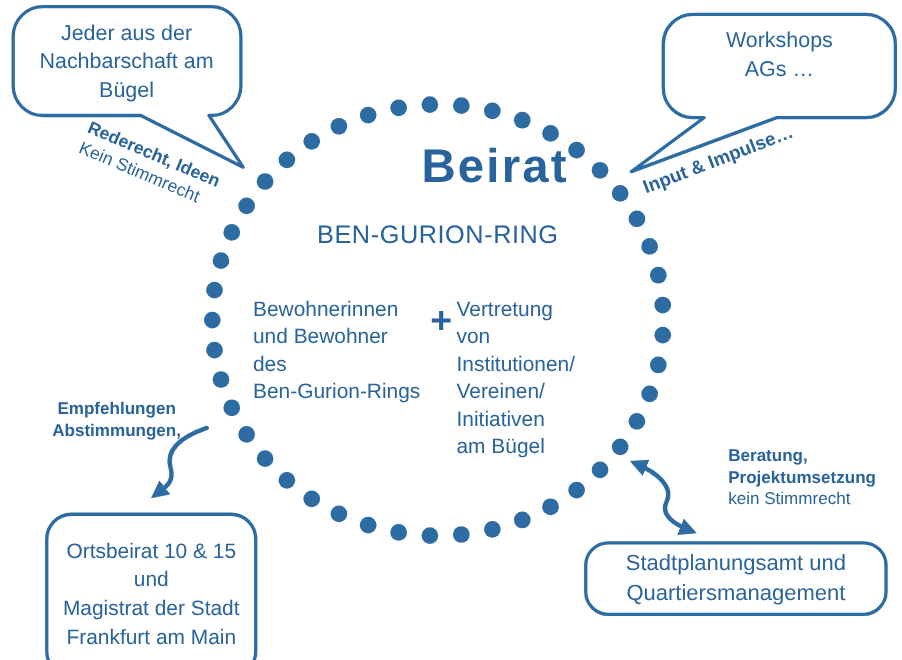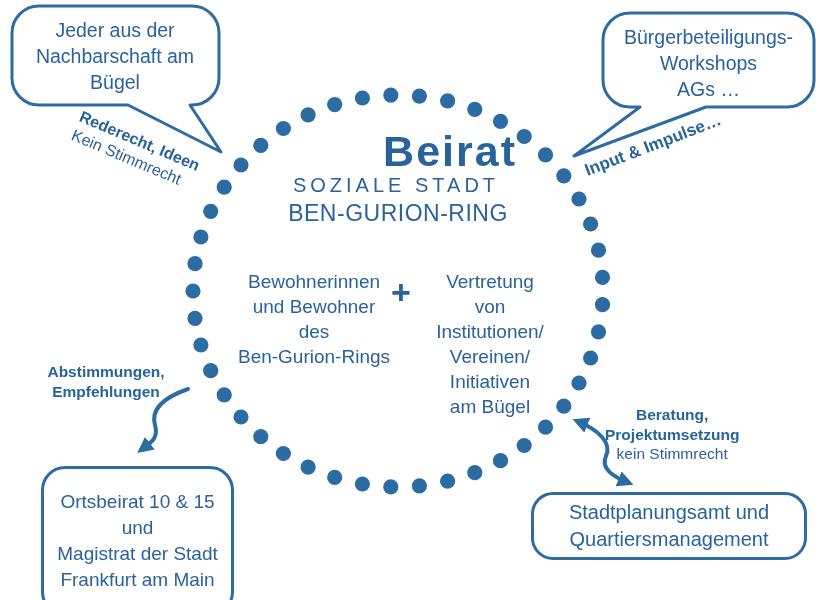--- a/index.html
+++ b/index.html
@@ -19,21 +19,21 @@
   .box{
     position:absolute;border:3px solid var(--blue,#2d6ca3);border-radius:24px;
     box-sizing:border-box;background:#fff;display:flex;flex-direction:column;
     justify-content:center;text-align:center;
   }
   .box .bl{font-size:19px;line-height:26px;}
   .box .brl{font-size:20px;line-height:27px;}
   .title{font-size:43px;font-weight:bold;letter-spacing:2px;text-align:right;}
   .subtitle1{font-size:20px;letter-spacing:4px;text-align:center;}
   .subtitle2{font-size:23px;letter-spacing:0.5px;text-align:center;}
-  .group{font-size:19px;line-height:25px;text-align:center;}
+  .group{font-size:19px;line-height:25px;}
   .plus{font-size:34px;font-weight:bold;text-align:center;}
   .note{font-size:20.5px;text-align:center;}
   .ann-bold{font-weight:bold;}
   .rot{transform-origin:0 0;}
   .small-ann{font-size:16px;line-height:20px;}
 </style>
 </head>
 <body>
 
 <div class="stage">
@@ -102,27 +102,25 @@
     <path class="arrow" d="M 577,421 C 599,430 612,443 606,456 C 600,469 614,477 629,483" marker-start="url(#ah)" marker-end="url(#ah)"></path>
   </svg>
 
   <div class="txt bubble-text" style="left:14px;top:17px;width:202px;">
     <div>Jeder aus der</div>
     <div>Nachbarschaft am</div>
     <div>Bügel</div>
   </div>
 
   <div class="txt bubble-text" style="left:605px;top:24px;width:207px;">
-    <div>Bürgerbeteiligungs-</div>
     <div>Workshops</div>
     <div>AGs …</div>
   </div>
 
   <div class="txt title" style="left:277px;top:127px;width:240px;">Beirat</div>
-  <div class="txt subtitle1" style="left:276px;top:174px;width:240px;">SOZIALE STADT</div>
   <div class="txt subtitle2" style="left:278px;top:200px;width:240px;text-align:center;">BEN-GURION-RING</div>
 
   <div class="txt group" style="left:230px;top:269px;width:168px;">
     <div>Bewohnerinnen</div>
     <div>und Bewohner</div>
     <div>des</div>
     <div>Ben-Gurion-Rings</div>
   </div>
 
   <div class="txt plus" style="left:388px;top:273px;width:26px;">+</div>
@@ -138,25 +136,25 @@
 
 
   <div class="txt small-ann rot" style="left:84px;top:107px;transform:rotate(23deg);white-space:nowrap;">
     <div class="ann-bold">Rederecht, Ideen</div>
     <div>Kein Stimmrecht</div>
   </div>
 
   <div class="txt small-ann rot ann-bold" style="left:582px;top:162px;transform:rotate(-21deg);white-space:nowrap;font-size:17px;">Input &amp; Impulse…</div>
 
   <div class="txt ann-bold center-lines" style="left:38px;top:362px;width:136px;font-size:15.5px;line-height:19.5px;">
+    <div>Empfehlungen</div>
     <div>Abstimmungen,</div>
-    <div>Empfehlungen</div>
   </div>
 
-  <div class="txt" style="left:605px;top:405px;font-size:15.5px;line-height:19.5px;text-align:center;">
+  <div class="txt" style="left:662px;top:405px;font-size:15.5px;line-height:19.5px;">
     <div class="ann-bold">Beratung,</div>
     <div class="ann-bold">Projektumsetzung</div>
     <div>kein Stimmrecht</div>
   </div>
 
   <div class="box" style="left:41px;top:466px;width:193px;height:150px;">
     <div class="bl">Ortsbeirat 10 &amp; 15</div>
     <div class="bl">und</div>
     <div class="bl">Magistrat der Stadt</div>
     <div class="bl">Frankfurt am Main</div>

